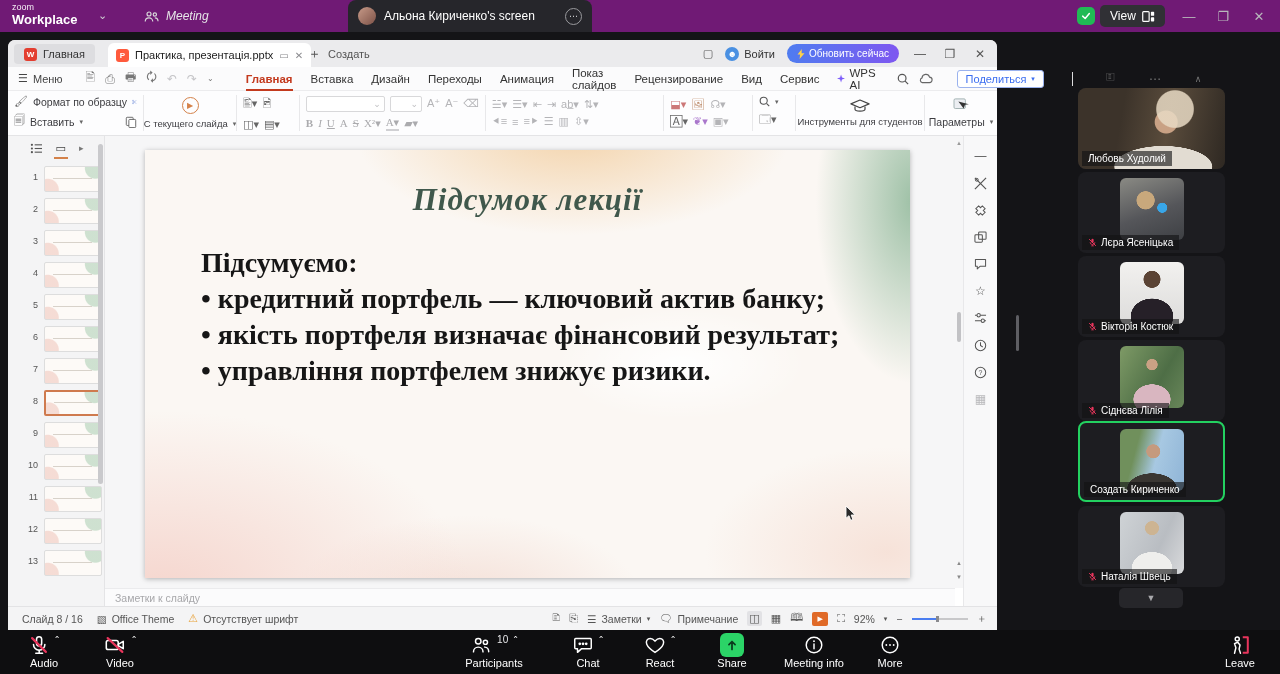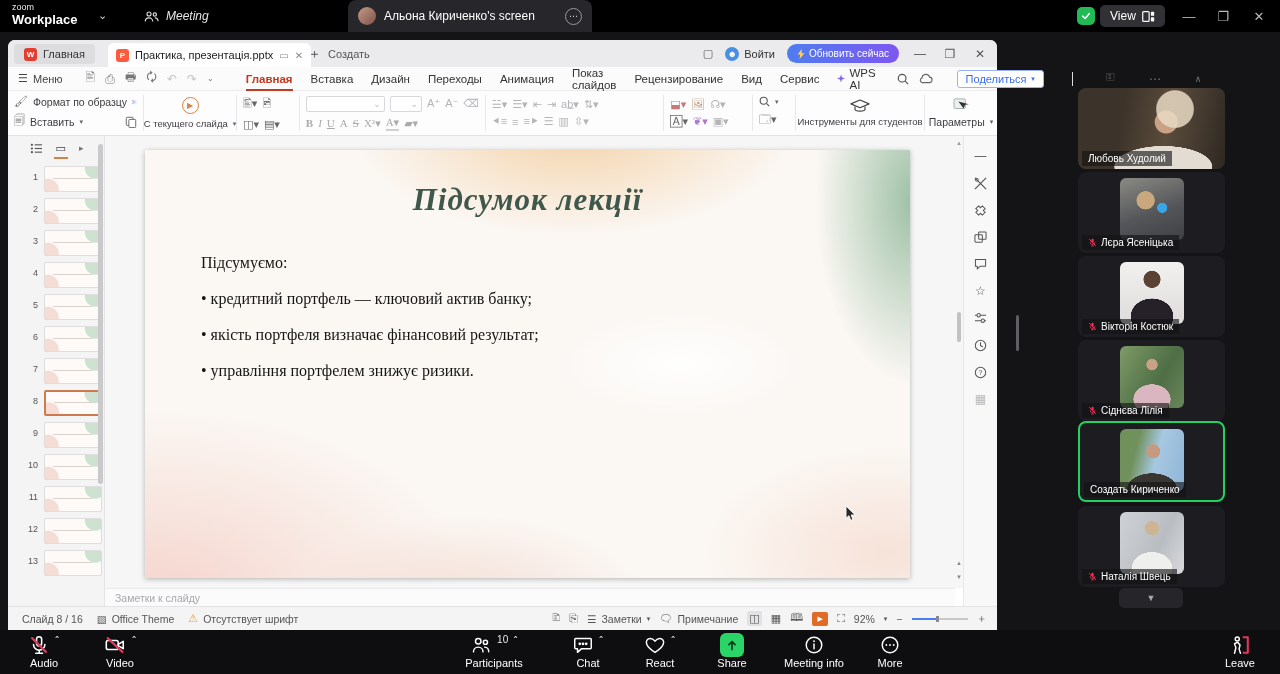--- a/index.html
+++ b/index.html
@@ -1,21 +1,21 @@
 <!DOCTYPE html>
 <html><head>
 <meta charset="utf-8">
 <style>
   *{margin:0;padding:0;box-sizing:border-box;}
   html,body{width:1280px;height:674px;overflow:hidden;background:#0c0c0e;
     font-family:"Liberation Sans","DejaVu Sans",sans-serif;}
   #root{position:relative;width:1280px;height:674px;background:#141417;}
 
   
-  .topbar{position:absolute;left:0;top:0;width:1280px;height:32px;background:#000000;}
+  .topbar{position:absolute;left:0;top:0;width:1280px;height:32px;background:#701a75;}
   .brand{position:absolute;left:12px;top:3px;color:#fff;line-height:1;}
   .brand .b1{font-size:9px;opacity:.92;}
   .brand .b2{font-size:13px;font-weight:bold;margin-top:1px;}
   .brand-chev{position:absolute;left:98px;top:9px;color:#cfcfd2;font-size:11px;}
   .tab-meeting{position:absolute;left:134px;top:0;height:32px;display:flex;align-items:center;gap:7px;color:#e6e6e8;font-size:12px;padding:0 10px;font-style:italic;}
   .tab-screen{position:absolute;left:348px;top:0;width:244px;height:32px;background:#26262b;border-radius:8px 8px 0 0;display:flex;align-items:center;gap:8px;padding:0 10px;color:#fff;font-size:12px;}
   .tab-avatar{width:18px;height:18px;border-radius:50%;background:linear-gradient(135deg,#c79a88,#7d5248);flex:none;}
   .tab-ellipsis{margin-left:auto;width:17px;height:17px;border:1px solid #9a9a9e;border-radius:50%;color:#cdcdd0;font-size:9px;display:flex;align-items:center;justify-content:center;}
   .shield{position:absolute;left:1077px;top:7px;width:18px;height:18px;background:#21ba55;border-radius:5px;display:flex;align-items:center;justify-content:center;}
   .viewbtn{position:absolute;left:1100px;top:5px;height:22px;padding:0 10px;background:#303035;border-radius:5px;display:flex;align-items:center;gap:6px;color:#fff;font-size:12px;}
@@ -80,21 +80,21 @@
   .slide{position:absolute;left:40px;top:14px;width:765px;height:428px;box-shadow:0 1px 5px rgba(0,0,0,.28);
     background:
       radial-gradient(ellipse 180px 80px at 70% 50%,rgba(255,255,255,.95),rgba(255,255,255,0) 70%),
       radial-gradient(ellipse 320px 150px at 56% -4%,rgba(243,210,168,.95),rgba(243,210,168,0) 68%),
       radial-gradient(ellipse 140px 260px at 100.5% 12%,rgba(147,186,157,.9),rgba(147,186,157,0) 70%),
       radial-gradient(ellipse 260px 150px at 97% 94%,rgba(246,224,214,.9),rgba(246,224,214,0) 70%),
       radial-gradient(ellipse 430px 250px at 2% 103%,rgba(245,212,204,.95),rgba(245,212,204,0) 72%),
       radial-gradient(ellipse 250px 120px at 42% 105%,rgba(243,219,210,.85),rgba(243,219,210,0) 70%),
       #fbf7f3;}
   .s-title{position:absolute;left:0;right:0;top:32px;text-align:center;font-family:"Liberation Serif","DejaVu Serif",serif;font-style:italic;font-weight:bold;font-size:31px;color:#40584c;letter-spacing:1px;}
-  .s-body{position:absolute;left:56px;top:95px;font-family:"Liberation Serif","DejaVu Serif",serif;font-size:16px;color:#161616;line-height:36px;}
+  .s-body{position:absolute;left:56px;top:95px;font-family:"Liberation Serif","DejaVu Serif",serif;font-size:28px;color:#161616;line-height:36px;font-weight:bold;}
   .cursor{position:absolute;left:700px;top:355px;}
 
   
   .vscroll{position:absolute;left:947px;top:96px;width:8px;height:452px;background:#f6f6f7;}
   .vs-up{position:absolute;left:0;top:4px;width:8px;text-align:center;color:#999;font-size:6px;}
   .vs-thumb{position:absolute;left:2px;top:176px;width:4px;height:30px;background:#c2c2c5;border-radius:2px;}
   .vs-nav{position:absolute;left:0;width:8px;text-align:center;color:#888;font-size:6px;}
   .rstrip{position:absolute;left:955px;top:96px;width:34px;height:472px;background:#f8f8f9;border-left:1px solid #e8e8ea;display:flex;flex-direction:column;align-items:center;gap:11px;padding-top:12px;color:#555;font-size:12px;}
   .rs{width:16px;height:16px;display:flex;align-items:center;justify-content:center;}
 

